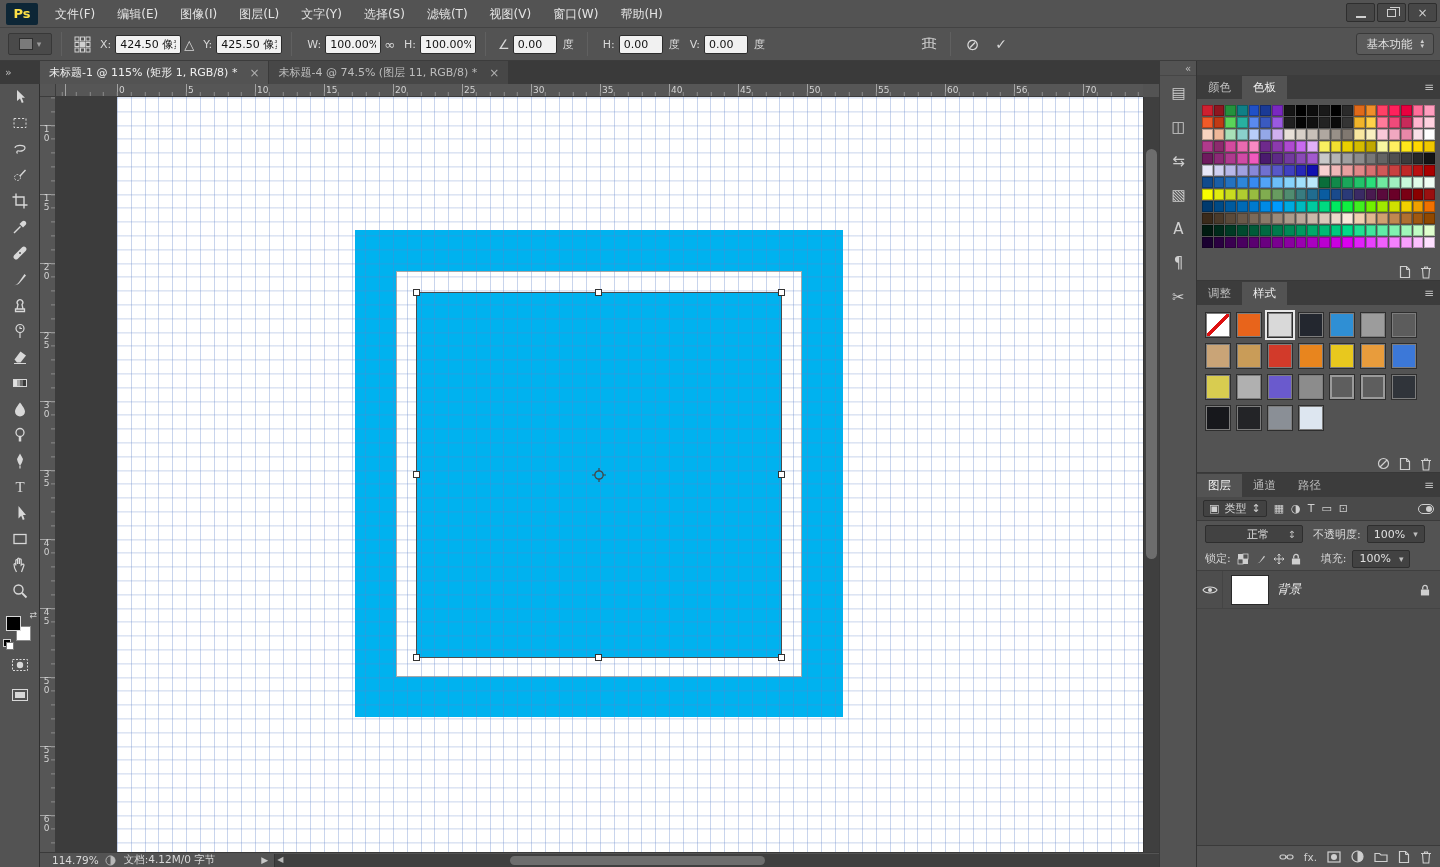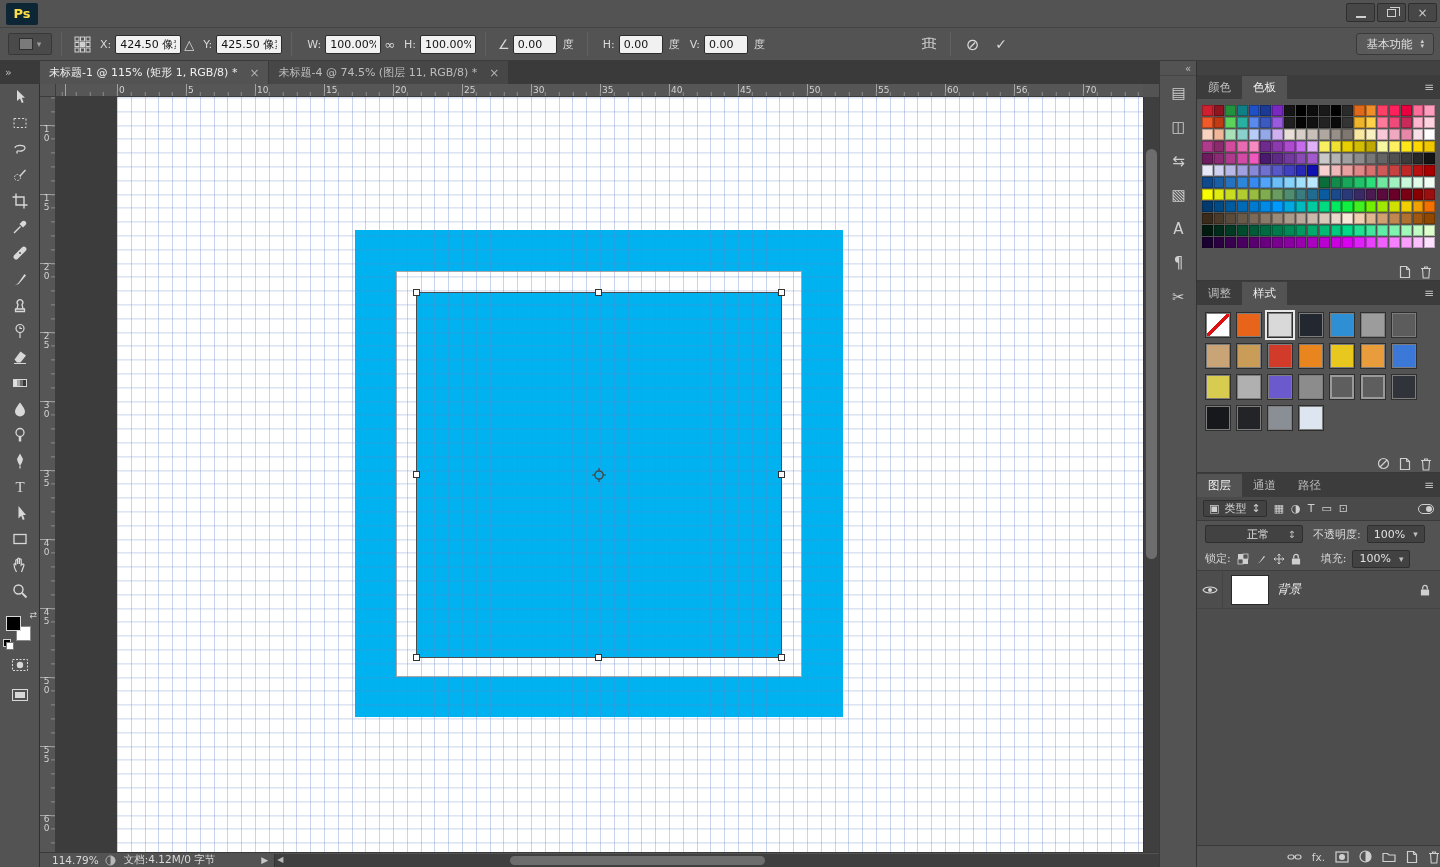--- a/index.html
+++ b/index.html
@@ -118,28 +118,40 @@
   #layers-list{flex:1;background:#4d4d4d;overflow:hidden;}
   .layer-row{height:38px;display:flex;align-items:center;border-bottom:1px solid #444;}
   .layer-row.selected{background:#4a6076;}
   .eye-cell{width:26px;height:38px;display:flex;align-items:center;justify-content:center;border-right:1px solid #444;}
   .layer-thumb{position:relative;width:38px;height:30px;background:#fff;border:1px solid #2a2a2a;margin:0 8px;}
   .thumb-shape{position:absolute;inset:4px;}
   .thumb-badge{position:absolute;right:-4px;bottom:-4px;width:11px;height:11px;background:#bdbdbd;border:1px solid #2a2a2a;border-radius:2px;}
   .layer-name{font-size:12px;color:#ebebeb;}
   .layer-name.italic{font-style:italic;}
   .layer-lock{margin-left:auto;margin-right:10px;display:flex;}
-  #layers-bottombar{height:22px;background:#535353;border-top:1px solid #3a3a3a;display:flex;align-items:center;justify-content:flex-end;gap:10px;}
+  #layers-bottombar{height:22px;background:#535353;border-top:1px solid #3a3a3a;display:flex;align-items:center;justify-content:flex-end;gap:10px;padding-right:8px;}
   .lbb-fx{font-size:10.5px;color:#cfcfcf;}
 </style>
 </head>
 <body>
 
 <div id="menubar">
   <div class="ps-logo">Ps</div>
+  <div id="menu-items" style="display:flex;">
+      <span class="menu-item">文件(F)</span>
+      <span class="menu-item">编辑(E)</span>
+      <span class="menu-item">图像(I)</span>
+      <span class="menu-item">图层(L)</span>
+      <span class="menu-item">文字(Y)</span>
+      <span class="menu-item">选择(S)</span>
+      <span class="menu-item">滤镜(T)</span>
+      <span class="menu-item">视图(V)</span>
+      <span class="menu-item">窗口(W)</span>
+      <span class="menu-item">帮助(H)</span>
+    </div>
   <div id="winbtns">
     <div class="winbtn">
         <span class="minbar"></span>
       </div>
     <div class="winbtn">
         <span class="restbox"></span>
       </div>
     <div class="winbtn">×</div>
   </div>
 </div>

